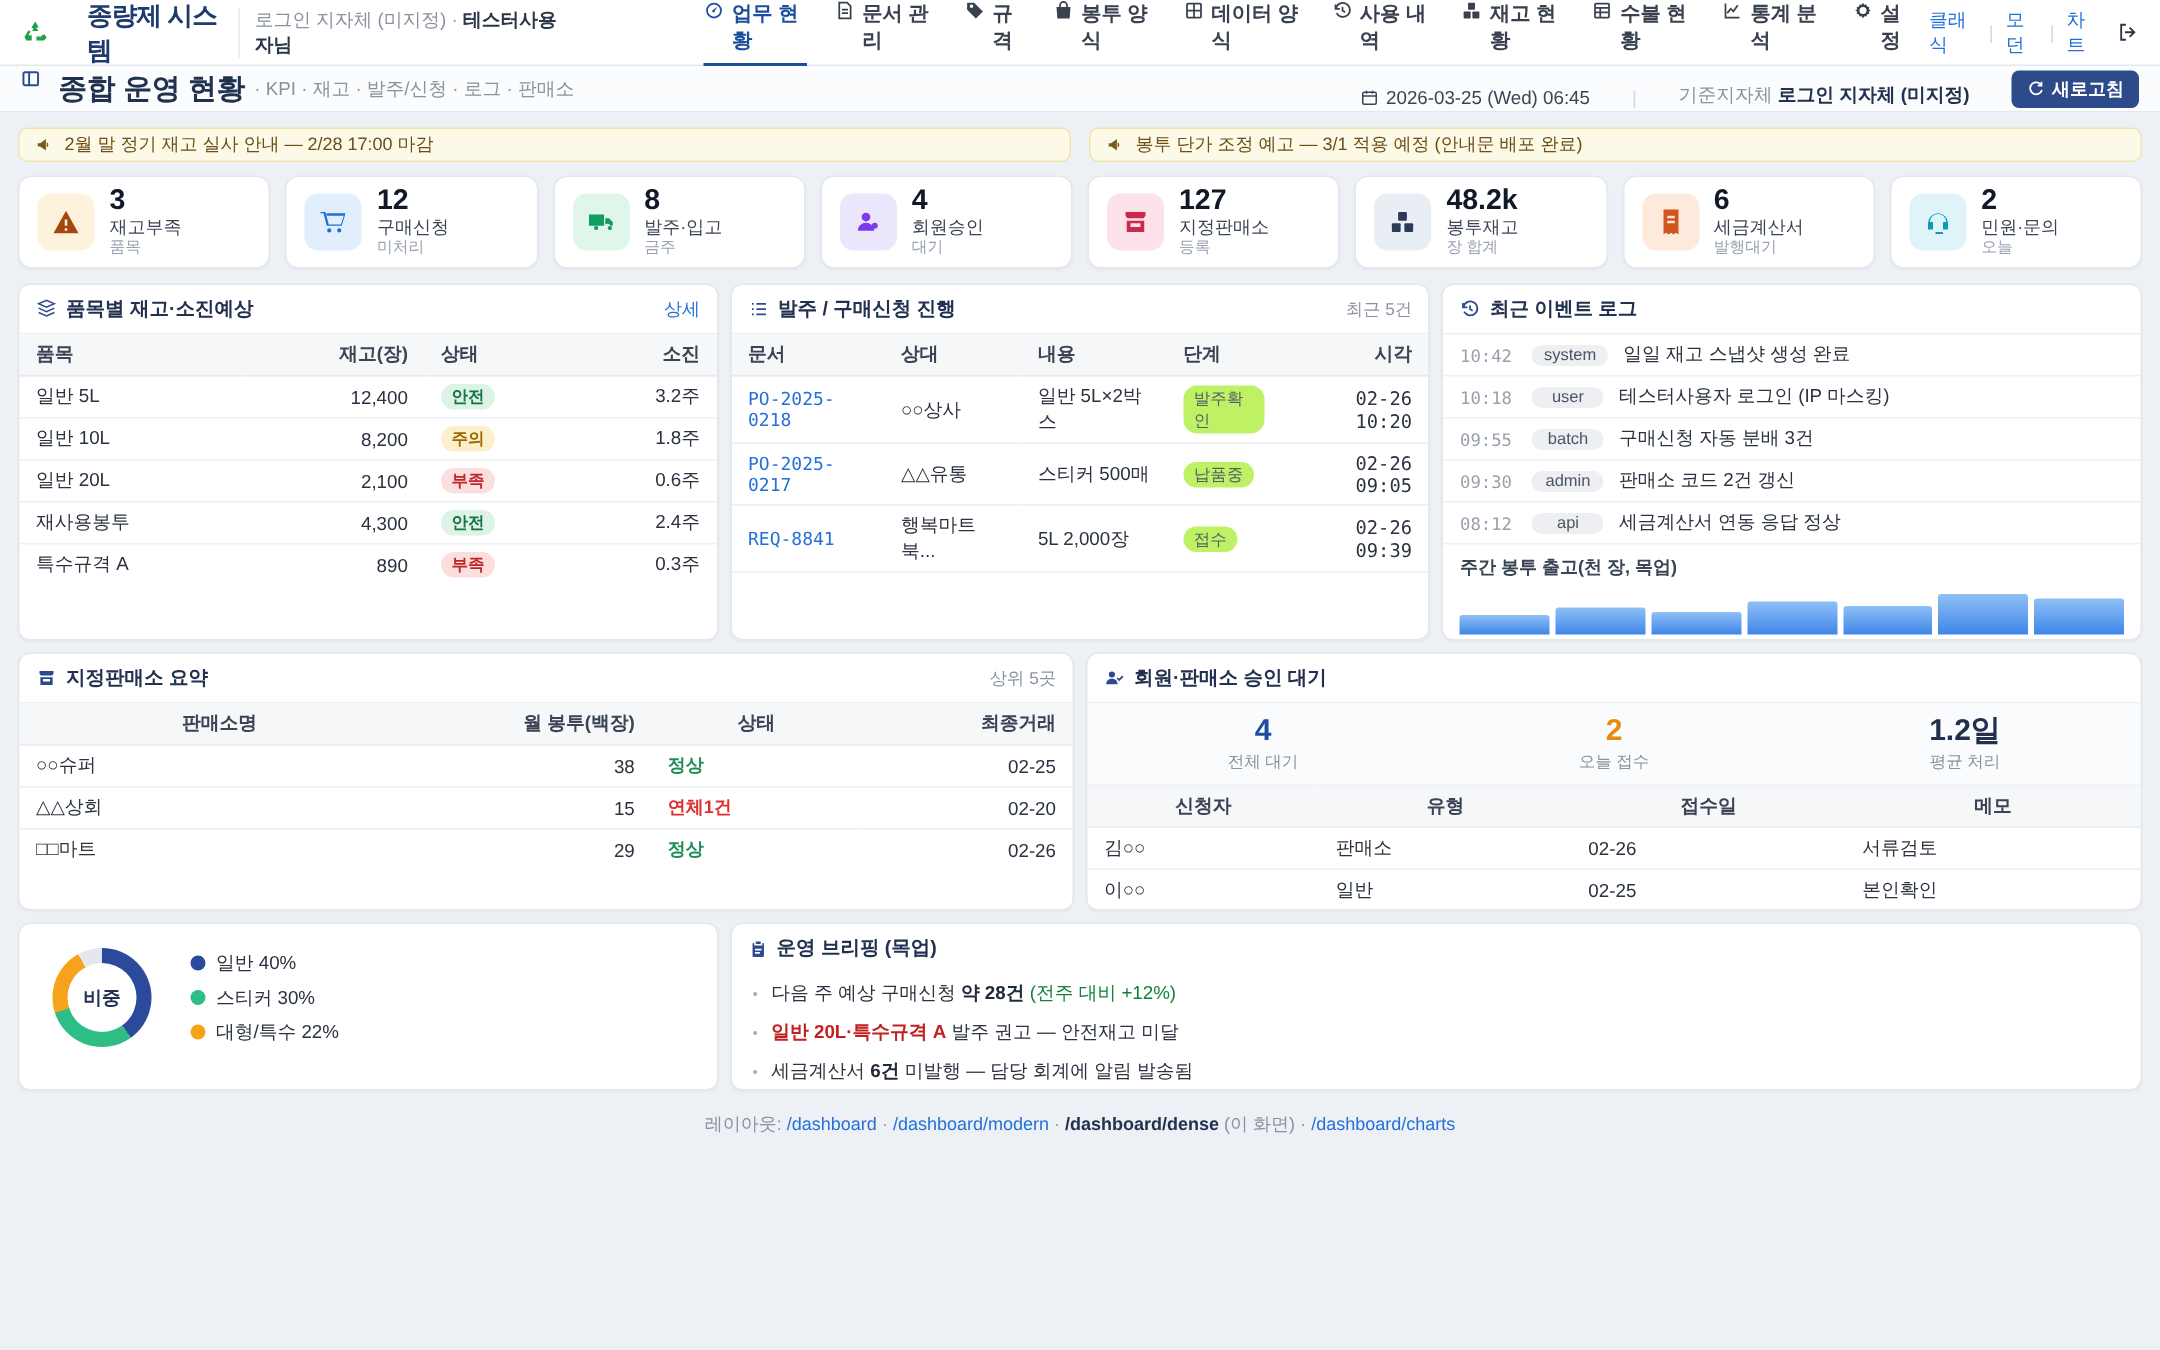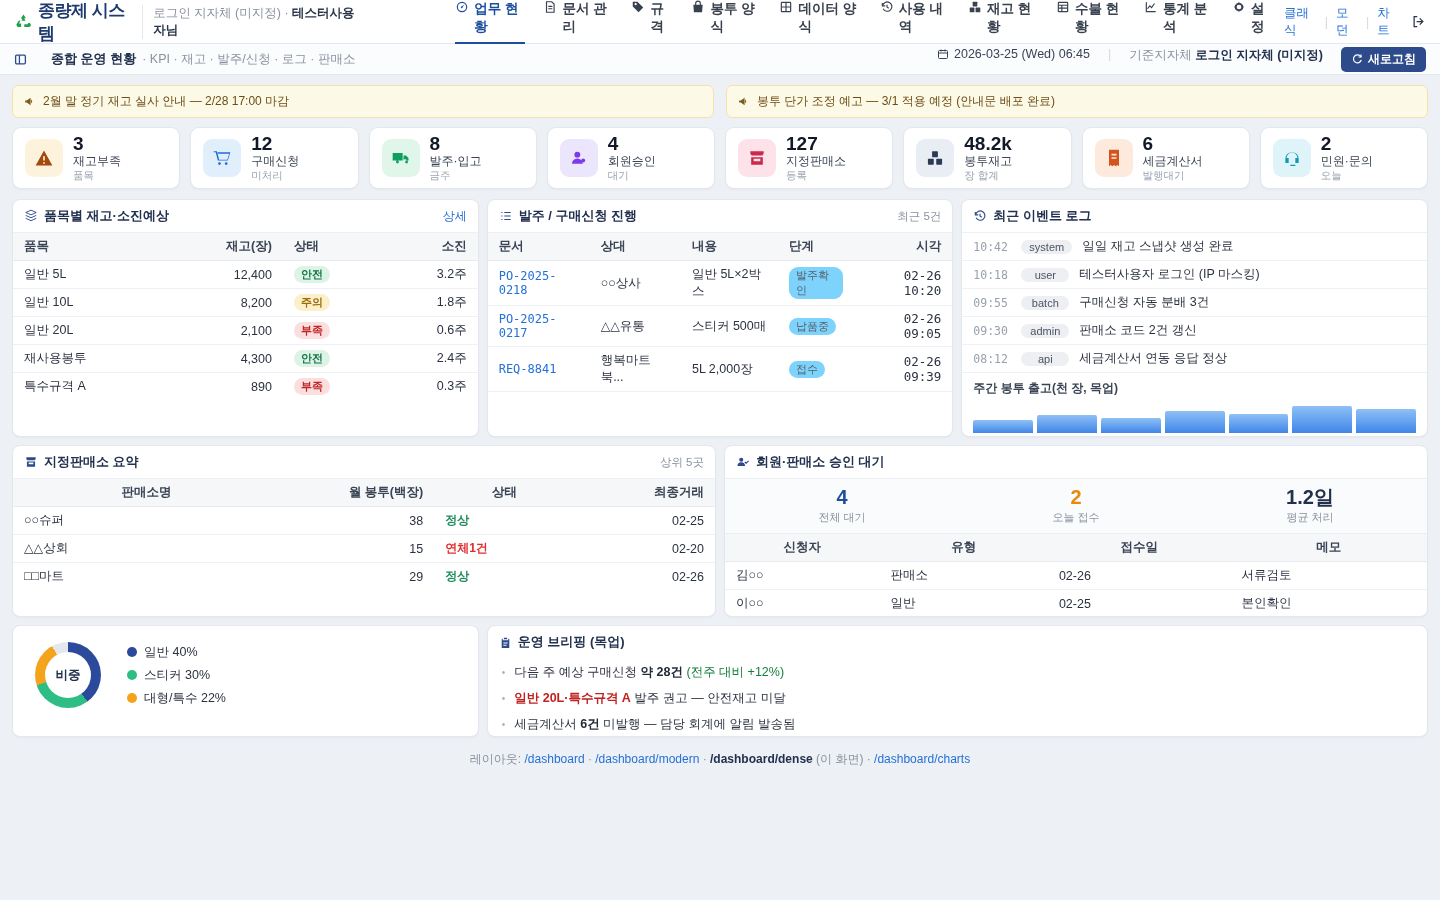--- a/index.html
+++ b/index.html
@@ -6,56 +6,56 @@
   html,body { width:1440px; height:900px; }
   body {
     font-family:"Liberation Sans","DejaVu Sans",sans-serif;
     background:#edf0f4; color:#1f2937; font-size:13px; overflow:hidden;
   }
   .mono { font-family:"DejaVu Sans Mono",monospace; }
 
   
   .navbar { height:44px; background:#fff; border-bottom:1px solid #e3e7ee;
     display:flex; align-items:center; padding:0 14px; gap:10px; }
-  .brand { display:flex; align-items:center; gap:5px; }
+  .brand { display:flex; align-items:center; gap:25px; }
   .brand-name { font-size:17px; font-weight:bold; color:#1e3a6e; letter-spacing:-0.5px; }
   .nav-context { color:#8a92a0; font-size:12.5px; border-left:1px solid #e3e7ee; padding-left:10px; }
   .nav-context b { color:#2b3648; }
   .nav-menu { display:flex; align-items:center; gap:18px; margin-left:82px; }
   .nav-item { display:flex; align-items:flex-start; gap:5px; color:#39414f; font-size:13.5px;
     font-weight:bold; cursor:pointer; height:44px; }
   .nav-item svg { color:#39414f; }
   .nav-item.active { color:#1d4e9e; border-bottom:2.5px solid #1d4e9e; }
   .nav-item.active svg { color:#1d4e9e; }
   .nav-right { margin-left:auto; display:flex; align-items:center; gap:8px; font-size:12.5px; }
   .nav-link { color:#2470d8; cursor:pointer; }
   .nav-sep { color:#d4d9e1; }
   .exit-ic { color:#2b3648; margin-left:4px; cursor:pointer; display:flex; }
 
   
   .subbar { height:31px; background:#fbfcfd; border-bottom:1px solid #e3e7ee;
     display:flex; align-items:center; padding:0 14px; font-size:12.5px; }
-  .subbar-title { display:flex; align-items:center; gap:24px; font-weight:bold; color:#223150; font-size:13px; }
+  .subbar-title { display:flex; align-items:flex-start; gap:12px; font-weight:bold; color:#223150; font-size:19px; }
   .subbar-title svg { color:#2c4a8c; }
   .crumbs { color:#8a92a0; margin-left:6px; }
-  .sub-right { margin-left:auto; display:flex; align-items:flex-start; gap:18px; color:#3a4454; }
+  .sub-right { margin-left:auto; display:flex; align-items:flex-end; gap:28px; color:#3a4454; }
   .sub-date { display:flex; align-items:center; gap:5px; }
   .sub-div { color:#d4d9e1; }
   .scope-label { color:#8a92a0; }
   .scope-value { font-weight:bold; color:#223150; }
   .refresh-btn { background:#2d4a8a; color:#fff; border:none; border-radius:5px;
     padding:4px 10px; font-size:12px; font-weight:bold; display:flex; align-items:center; gap:5px; cursor:pointer;
     font-family:inherit; }
 
   
   .content { padding:10px 12px; }
   .banners { display:flex; gap:12px; margin-bottom:9px; }
   .banner { flex:1; background:#fdf9e7; border:1px solid #f1e3b0; border-radius:6px;
     padding:4px 10px; color:#6d4e17; font-size:12px; font-weight:500;
-    display:flex; align-items:center; gap:7px; height:33px; }
+    display:flex; align-items:center; gap:7px; height:23px; }
   .banner svg { color:#7a5a1d; flex:none; }
 
   .kpi-row { display:grid; grid-template-columns:repeat(8,1fr); gap:10px; margin-bottom:10px; }
   .kpi-card { background:#fff; border:1px solid #e3e7ee; border-radius:9px; padding:10px 12px;
     display:flex; gap:10px; align-items:center; height:62px; box-shadow:0 1px 2px rgba(20,30,60,.04); }
   .kpi-ic { width:38px; height:38px; border-radius:9px; display:flex; align-items:center; justify-content:center; flex:none; }
   .kpi-num { font-size:19px; font-weight:bold; color:#111827; line-height:1.05; }
   .kpi-label { font-size:12px; color:#3a4454; line-height:1.25; }
   .kpi-sub { font-size:10.5px; color:#9aa2b1; line-height:1.2; }
 
@@ -75,21 +75,21 @@
   table { width:100%; border-collapse:collapse; font-size:12.5px; }
   th { font-weight:bold; color:#3a4454; padding:5px 11px; background:#f6f7f9; border-bottom:1px solid #e7eaef; text-align:left; }
   td { padding:5px 11px; border-bottom:1px solid #eef0f4; color:#2b3240; }
   tr:last-child td { border-bottom:none; }
   .ta-r { text-align:right; } .ta-c { text-align:center; }
 
   .badge { display:inline-block; padding:1px 7px; border-radius:9px; font-size:11px; font-weight:bold; }
   .badge.ok { background:#ddf3e6; color:#157347; }
   .badge.warn { background:#fcf0cc; color:#9a6a08; }
   .badge.low { background:#fbdfdf; color:#c22525; }
-  .badge.gray { background:#7dd3fc; color:#555e6b; font-weight:normal; }
+  .badge.gray { background:#bef264; color:#555e6b; font-weight:normal; }
   .doc-link { color:#2470d8; font-family:"DejaVu Sans Mono",monospace; font-size:12px; cursor:pointer; }
   .st-ok { color:#1e8e5a; font-weight:bold; font-size:12px; }
   .st-bad { color:#e02d2d; font-weight:bold; font-size:12px; }
 
   
   .log-row { display:flex; align-items:center; gap:10px; padding:5px 11px; border-bottom:1px solid #eef0f4; }
   .log-time { font-family:"DejaVu Sans Mono",monospace; font-size:11.5px; color:#98a0ad; width:38px; flex:none; }
   .log-tag { background:#edeff3; color:#4b5563; border-radius:8px; font-size:11px;
     padding:1px 8px; min-width:48px; text-align:center; flex:none; }
   .log-msg { font-size:12.5px; color:#2b3240; }

